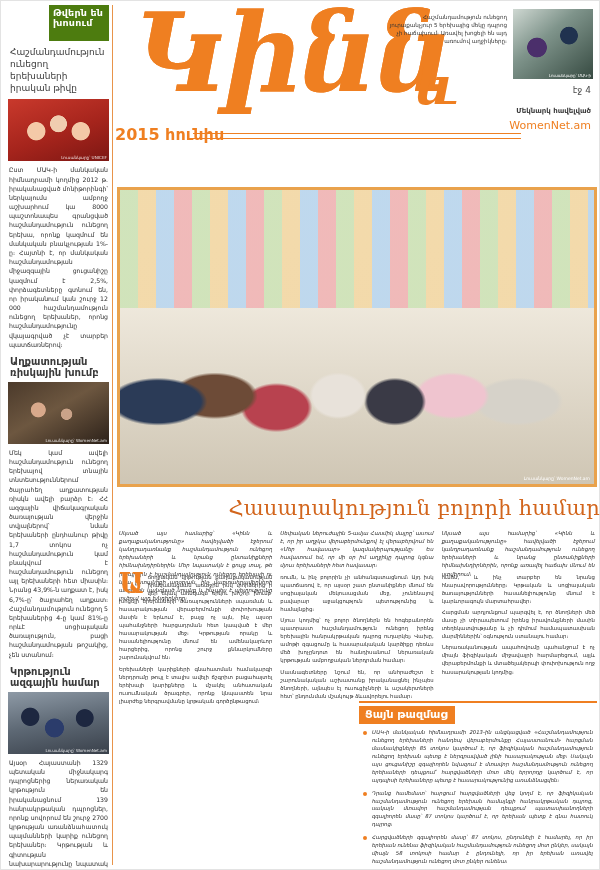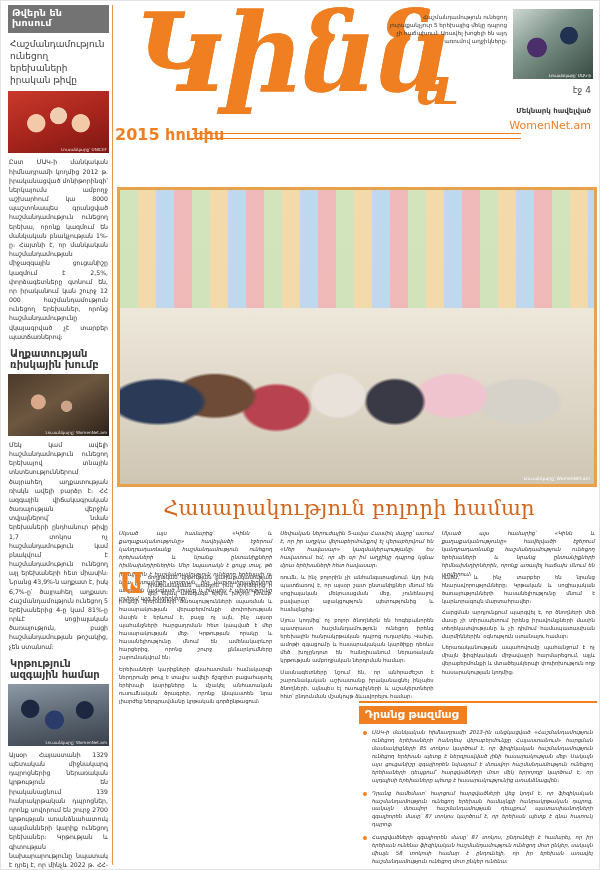--- a/index.html
+++ b/index.html
@@ -13,22 +13,22 @@
   .page{position:relative;width:600px;height:870px;box-sizing:border-box;
         border:1px solid #e3e3e3;background:#fff;}
 
   
   .sidebar{
     position:absolute;left:4px;top:4px;width:108px;height:860px;
     box-sizing:border-box;padding:0 3px 0 3px;
     border-right:1px solid #e8944a;
   }
   .sb-banner{
-    background:#737373;color:#fff;font-weight:bold;font-size:9.5px;
-    padding:3px 4px 4px 4px;letter-spacing:.2px;line-height:1.1;
+    background:#4d7c0f;color:#fff;font-weight:bold;font-size:9.5px;
+    padding:3px 4px 12px 4px;letter-spacing:.2px;line-height:1.1;margin-left:41px;
   }
   .sb-sub{
     font-size:9px;line-height:1.35;color:#3a3a3a;margin:5px 2px 5px 2px;
     font-weight:normal;
   }
   .sb-photo{width:100%;height:62px;position:relative;overflow:hidden;margin:3px 0 4px 0;}
   .ph-hands{background:
       radial-gradient(circle at 28% 52%, #f4c9a8 0 11%, transparent 12%),
       radial-gradient(circle at 72% 52%, #f4c9a8 0 11%, transparent 12%),
       radial-gradient(circle at 50% 40%, #f0cdb0 0 13%, transparent 14%),
@@ -106,21 +106,21 @@
   .hero-mural{
     position:absolute;left:0;top:0;right:0;height:118px;
     background:
       repeating-linear-gradient(90deg,#cfe3b9 0 18px,#f3d9a8 18px 36px,#bcd7ee 36px 54px,#f0b7b7 54px 72px);
     opacity:.95;
   }
   .hero-credit{position:absolute;right:4px;bottom:3px;font-size:4.5px;color:#fff;}
 
   
   .headline{
-    position:absolute;left:108px;top:495px;width:480px;text-align:center;
+    position:absolute;left:119px;top:495px;width:480px;text-align:right;
     font-family:"DejaVu Serif","Liberation Serif",serif;
     font-size:21px;color:#d2651c;font-weight:normal;letter-spacing:.2px;
   }
 
   
   .lead{
     position:absolute;left:118px;top:528px;width:476px;
     display:flex;gap:8px;
   }
   .lead-col{flex:1;font-size:5.4px;line-height:1.5;text-align:justify;color:#2b2b2b;font-style:italic;}
@@ -226,21 +226,21 @@
     </div>
 
     <div class="col">
       <p>ունեն, և ինչ տարբեր են նրանց հնարավորությունները։ Կրթական և սոցիալական ծառայությունների հասանելիությունը մնում է կարևորագույն մարտահրավեր։</p>
       <p>Հարցման արդյունքում պարզվել է, որ ծնողների մեծ մասը չի տիրապետում իրենց իրավունքների մասին տեղեկատվությանը և չի դիմում համապատասխան մարմիններին՝ օգնություն ստանալու համար։</p>
       <p>Ներառականության ապահովումը պահանջում է ոչ միայն ֆիզիկական միջավայրի հարմարեցում, այլև վերաբերմունքի և մտածելակերպի փոփոխություն ողջ հասարակության կողմից։</p>
     </div>
   </div>
 
   <div class="callout">
-    <span class="callout-hd">Դրանց թազմաց</span>
+    <span class="callout-hd">Ցայն թազմաց</span>
     <div class="callout-body">
       <div class="callout-item">ՄԱԿ-ի մանկական հիմնադրամի 2013-ին անցկացված «Հաշմանդամություն ունեցող երեխաների հանդեպ վերաբերմունքը Հայաստանում» հարցման մասնակիցների 85 տոկոս կարծում է, որ ֆիզիկական հաշմանդամություն ունեցող երեխան պետք է ներգրավված լինի հասարակության մեջ։ Սակայն այս ցուցանիշը զգալիորեն նվազում է մտավոր հաշմանդամություն ունեցող երեխաների դեպքում՝ հարցվածների մոտ մեկ երրորդը կարծում է, որ այդպիսի երեխաները պետք է հասարակությունից առանձնացվեն։</div>
       <div class="callout-item">Դրանց համեմատ՝ հարցում հարցվածների վեց կողմ է, որ ֆիզիկական հաշմանդամություն ունեցող երեխան համայնքի հանրակրթական դպրոց, սակայն մտավոր հաշմանդամության դեպքում պատասխանողների զգալիորեն մասը՝ 87 տոկոս կարծում է, որ երեխան պետք է գնա հատուկ դպրոց։</div>
       <div class="callout-item">Հարցվածների զգալիորեն մասը՝ 87 տոկոս, ընդունելի է համարել, որ իր երեխան ունենա ֆիզիկական հաշմանդամություն ունեցող մոտ ընկեր, սակայն միայն 58 տոկոսի համար է ընդունելի, որ իր երեխան առավել հաշմանդամություն ունեցող մոտ ընկեր ունենա։</div>
     </div>
   </div>
 
 </div>
 
 </body></html>

